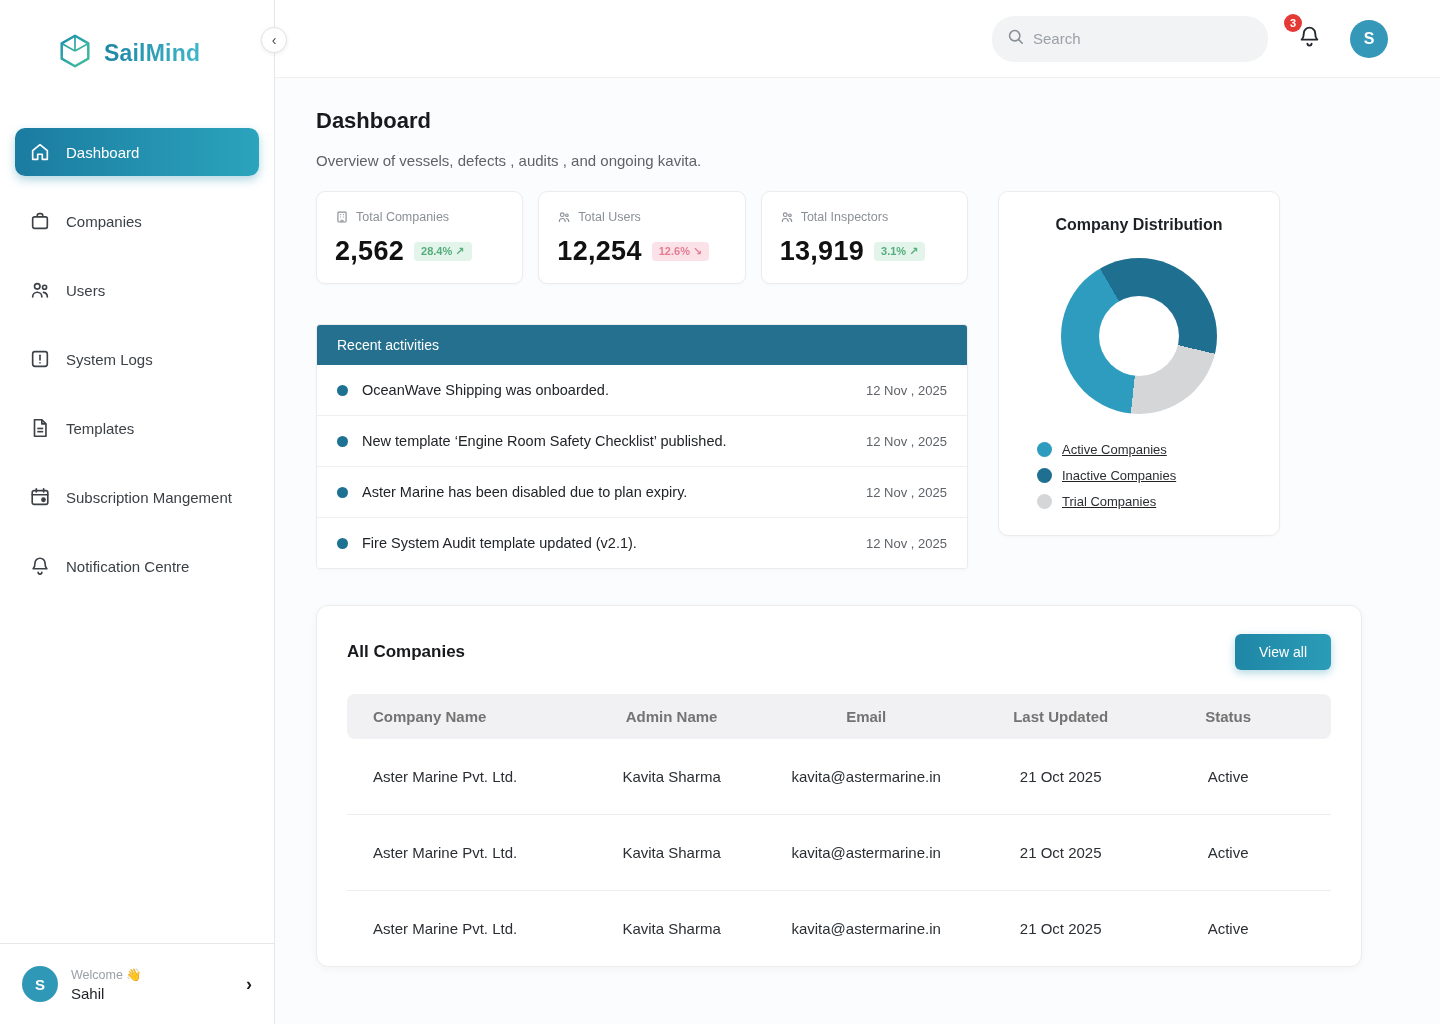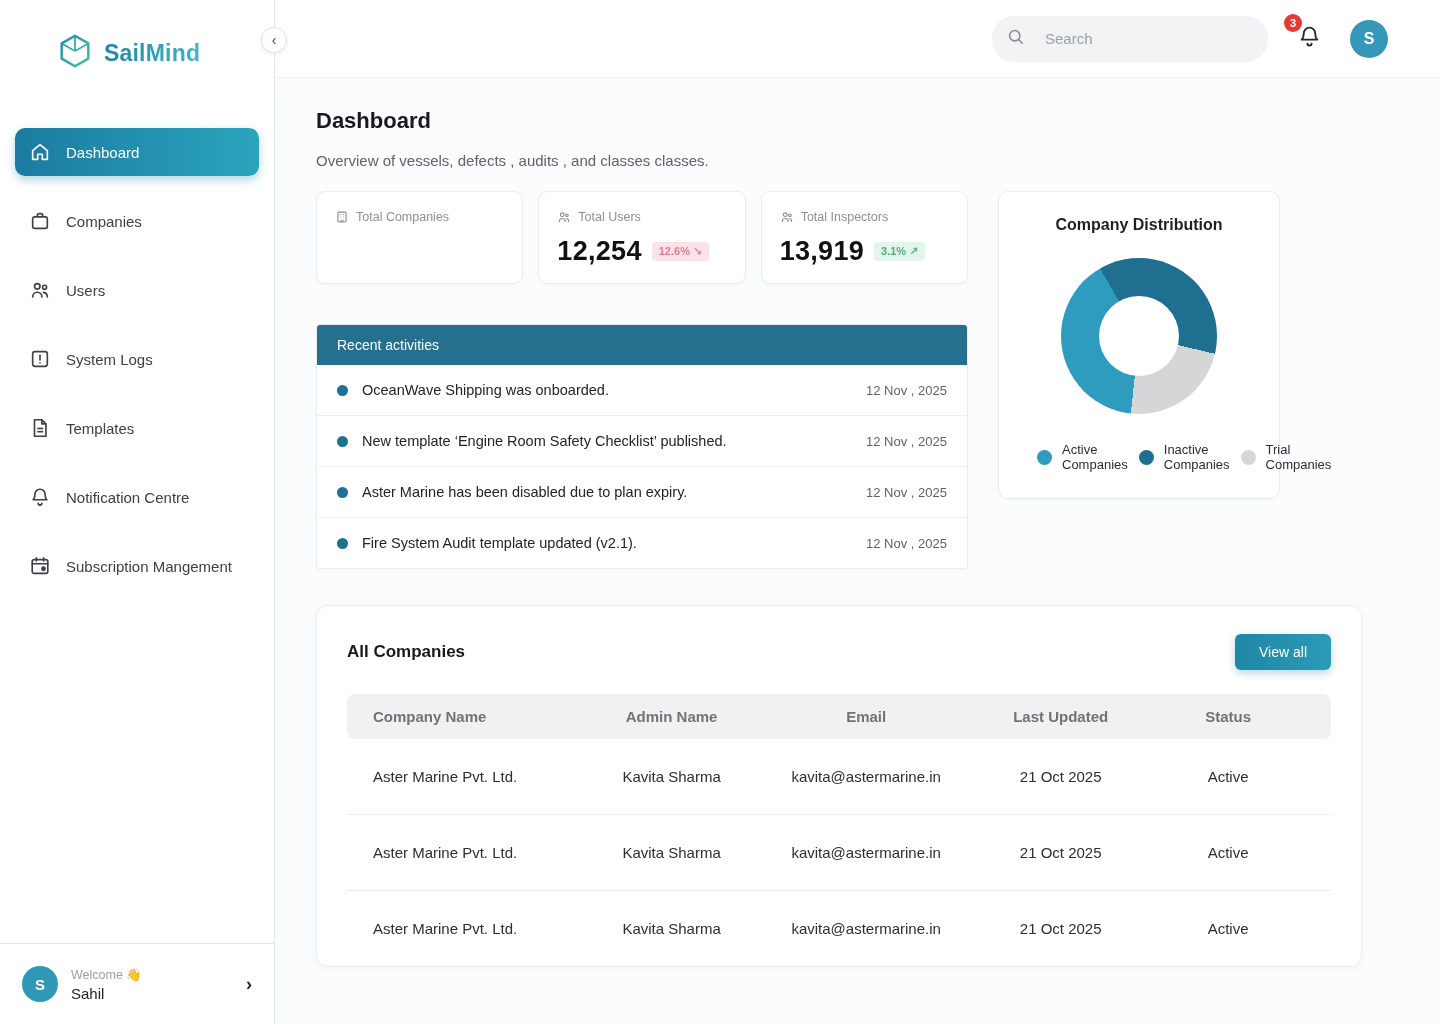--- a/index.html
+++ b/index.html
@@ -20,21 +20,21 @@
   .nav-item.active .icon { color: #fff; }
   .sidebar-footer { margin-top: auto; border-top: 1px solid #e7e7e7; padding: 22px 22px; display: flex; align-items: center; gap: 13px; }
   .avatar-sm { width: 36px; height: 36px; border-radius: 50%; background: #2f98b6; color: #fff; display: flex; align-items: center; justify-content: center; font-size: 15px; font-weight: 600; }
   .welcome-label { font-size: 12.5px; color: #9aa0a6; }
   .welcome-name { font-size: 15px; font-weight: 400; color: #1d2125; margin-top: 3px; }
   .footer-chevron { margin-left: auto; font-size: 18px; color: #222; font-weight: 700; cursor: pointer; }
 
   
   .main { flex: 1; display: flex; flex-direction: column; background: #fbfcfd; }
   .topbar { height: 78px; min-height: 78px; background: #fff; border-bottom: 1px solid #f0f0f0; display: flex; align-items: center; justify-content: flex-end; gap: 24px; padding-right: 52px; }
-  .search-box { width: 276px; height: 46px; background: #f1f3f4; border-radius: 22px; display: flex; align-items: center; gap: 20px; padding: 0 14px; }
+  .search-box { width: 276px; height: 46px; background: #f1f3f4; border-radius: 22px; display: flex; align-items: center; gap: 8px; padding: 0 14px; }
   .search-box svg { color: #8a9097; }
   .search-box input { border: none; outline: none; background: transparent; font-size: 15px; color: #333; width: 100%; font-family: inherit; }
   .search-box input::placeholder { color: #9aa0a6; }
   .bell-wrap { position: relative; width: 34px; height: 34px; display: flex; align-items: center; justify-content: center; cursor: pointer; color: #23272b; }
   .bell-badge { position: absolute; top: -8px; left: -8px; min-width: 18px; height: 18px; border-radius: 50%; background: #e53935; color: #fff; font-size: 11px; font-weight: 700; display: flex; align-items: center; justify-content: center; padding: 0 4px; }
   .avatar-top { width: 38px; height: 38px; border-radius: 50%; background: #3598b8; color: #fff; display: flex; align-items: center; justify-content: center; font-size: 16px; font-weight: 600; cursor: pointer; }
 
   
   .content { padding: 30px 32px 0 41px; flex: 1; }
   .page-title { font-size: 22px; font-weight: 700; color: #17191c; }
@@ -60,21 +60,21 @@
   .recent-row:last-child { border-bottom: none; }
   .recent-dot { width: 11px; height: 11px; border-radius: 50%; background: #1d7291; flex: none; }
   .recent-text { font-size: 14.5px; color: #212428; }
   .recent-date { margin-left: auto; font-size: 13px; color: #5f6368; }
 
   
   .dist-card { width: 282px; background: #fff; border: 1px solid #ececec; border-radius: 10px; padding: 24px 22px 26px; box-shadow: 0 1px 3px rgba(0,0,0,.03); }
   .dist-title { font-size: 16px; font-weight: 600; color: #1d2125; text-align: center; }
   .donut { width: 156px; height: 156px; border-radius: 50%; margin: 24px auto 0; position: relative; }
   .donut::after { content: ""; position: absolute; inset: 38px; background: #fff; border-radius: 50%; }
-  .legend { margin: 28px 0 0 16px; display: flex; flex-direction: row; gap: 11px; }
+  .legend { margin: 28px 0 0 16px; display: flex; flex-direction: column; gap: 11px; text-decoration: underline; }
   .legend-item { display: flex; align-items: center; gap: 10px; }
   .legend-dot { width: 15px; height: 15px; border-radius: 50%; background: #ccc; flex: none; }
   .legend-label { font-size: 13px; color: #2b2f33; }
 
   
   .companies-card { margin-top: 36px; width: 1046px; background: #fff; border: 1px solid #ececec; border-radius: 12px; padding: 28px 30px 0; box-shadow: 0 2px 8px rgba(0,0,0,.04); }
   .companies-head { display: flex; align-items: center; justify-content: space-between; }
   .companies-title { font-size: 17px; font-weight: 700; color: #17191c; }
   .view-all-btn { background: linear-gradient(90deg, #1f86a6, #2a9cb8); color: #fff; font-size: 14px; font-weight: 500; border: none; border-radius: 6px; padding: 10px 24px; cursor: pointer; box-shadow: 0 3px 8px rgba(33,140,170,.35); font-family: inherit; }
   .table { margin-top: 24px; }
@@ -155,39 +155,39 @@
               <path d="M6 3h8l4.5 4.5V21H6z"></path>
               <path d="M14 3v4.5h4.5"></path>
               <line x1="9" y1="12.5" x2="15.5" y2="12.5"></line>
               <line x1="9" y1="16" x2="15.5" y2="16"></line>
             </svg>
         </span>
         <span>Templates</span>
       </div>
       <div class="nav-item">
         <span class="icon">
-          <svg width="22" height="22" viewBox="0 0 24 24" fill="none" stroke="currentColor" stroke-width="1.8" stroke-linecap="round" stroke-linejoin="round">
-              <path d="M12 3.5a5.5 5.5 0 0 1 5.5 5.5c0 4.2 1.4 5.3 2 6H4.5c.6-.7 2-1.8 2-6A5.5 5.5 0 0 1 12 3.5z"></path>
-              <path d="M10 18.8a2 2 0 0 0 4 0"></path>
-            </svg>
-        </span>
-        <span>Notification Centre</span>
-      </div>
-      <div class="nav-item">
-        <span class="icon">
           <svg width="22" height="22" viewBox="0 0 24 24" fill="none" stroke="currentColor" stroke-width="1.8" stroke-linecap="round">
               <rect x="3.5" y="5" width="17" height="15" rx="2"></rect>
               <line x1="3.5" y1="9.5" x2="20.5" y2="9.5"></line>
               <line x1="8" y1="3" x2="8" y2="6.5"></line>
               <line x1="16" y1="3" x2="16" y2="6.5"></line>
               <circle cx="15.8" cy="15" r="2.6" fill="currentColor" stroke="none"></circle>
             </svg>
         </span>
         <span>Subscription Mangement</span>
       </div>
+      <div class="nav-item">
+        <span class="icon">
+          <svg width="22" height="22" viewBox="0 0 24 24" fill="none" stroke="currentColor" stroke-width="1.8" stroke-linecap="round" stroke-linejoin="round">
+              <path d="M12 3.5a5.5 5.5 0 0 1 5.5 5.5c0 4.2 1.4 5.3 2 6H4.5c.6-.7 2-1.8 2-6A5.5 5.5 0 0 1 12 3.5z"></path>
+              <path d="M10 18.8a2 2 0 0 0 4 0"></path>
+            </svg>
+        </span>
+        <span>Notification Centre</span>
+      </div>
     </nav>
 
     <div class="sidebar-footer">
       <div class="avatar-sm">S</div>
       <div>
         <div class="welcome-label">Welcome 👋</div>
         <div class="welcome-name">Sahil</div>
       </div>
       <div class="footer-chevron">›</div>
     </div>
@@ -212,41 +212,45 @@
               <path d="M12 3.5a5.5 5.5 0 0 1 5.5 5.5c0 4.2 1.4 5.3 2 6H4.5c.6-.7 2-1.8 2-6A5.5 5.5 0 0 1 12 3.5z"></path>
               <path d="M10 18.8a2 2 0 0 0 4 0"></path>
             </svg>
         </span>
       </div>
       <div class="avatar-top">S</div>
     </header>
 
     <div class="content">
       <h1 class="page-title">Dashboard</h1>
-      <p class="page-subtitle">Overview of vessels, defects , audits , and classes classes.</p>
+      <p class="page-subtitle">Overview of vessels, defects , audits , and ongoing kavita.</p>
 
       <div class="grid">
         <div class="left-col">
 
           <div class="stats-row">
             <div class="stat-card">
               <div class="stat-label">
                 <span class="icon">
                   <svg width="14" height="14" viewBox="0 0 24 24" fill="none" stroke="currentColor" stroke-width="2">
                       <rect x="5" y="3.5" width="14" height="17" rx="1.5"></rect>
                       <line x1="9" y1="8" x2="10.5" y2="8"></line>
                       <line x1="13.5" y1="8" x2="15" y2="8"></line>
                       <line x1="9" y1="12" x2="10.5" y2="12"></line>
                       <line x1="13.5" y1="12" x2="15" y2="12"></line>
                       <line x1="10.5" y1="20.5" x2="10.5" y2="16.5"></line>
                       <line x1="13.5" y1="20.5" x2="13.5" y2="16.5"></line>
                     </svg>
                 </span>
                 <span>Total Companies</span>
               </div>
+              <div class="stat-value-row">
+                <span class="stat-value">2,562</span>
+                <span class="delta-badge up">28.4% ↗</span>
+              </div>
             </div>
 
             <div class="stat-card">
               <div class="stat-label">
                 <span class="icon">
                   <svg width="14" height="14" viewBox="0 0 24 24" fill="none" stroke="currentColor" stroke-width="2" stroke-linecap="round">
                       <circle cx="9" cy="8" r="3.2"></circle>
                       <path d="M4 19.5c0-2.8 2.2-5 5-5s5 2.2 5 5"></path>
                       <circle cx="17" cy="9" r="2.2"></circle>
                       <path d="M16 14.6c2.4.4 4 2.4 4 4.9"></path>

